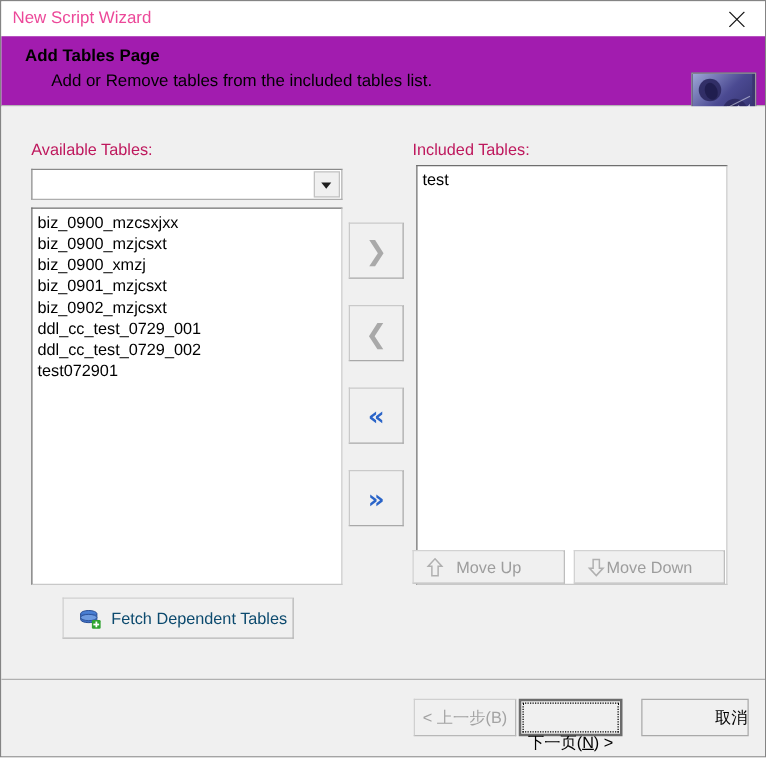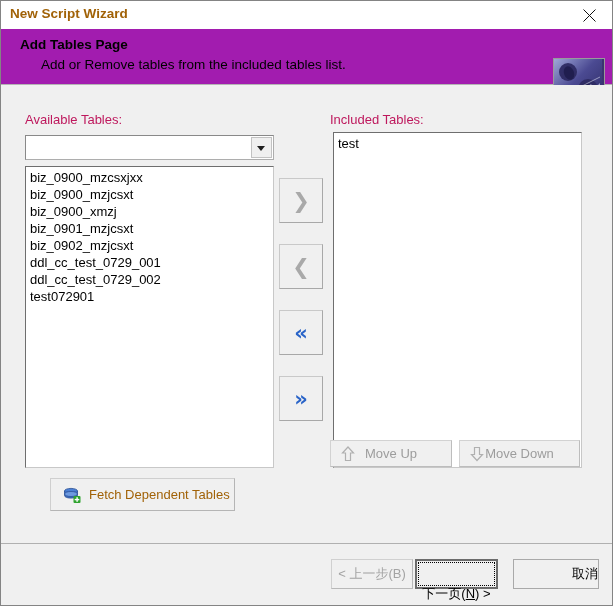--- a/index.html
+++ b/index.html
@@ -30,23 +30,22 @@
     position: absolute;
     left: 0; top: 0;
     width: 611px; height: 28px;
     background: #ffffff;
     box-sizing: border-box;
   }
   #title-text {
     position: absolute;
     left: 9px; top: 5px;
     font-size: 13.5px;
-    color: #a16207;
-    white-space: nowrap;
-    font-weight: bold;
+    color: #ec4899;
+    white-space: nowrap;
   }
   #close-button {
     position: absolute;
     right: 0; top: 0;
     width: 44px; height: 28px;
     cursor: default;
   }
   #close-button svg { position: absolute; left: 15px; top: 8px; }
 
   
@@ -230,21 +229,21 @@
   }
   #fetch-icon {
     position: absolute;
     left: 12px; top: 8px;
     width: 18px; height: 17px;
   }
   #fetch-label {
     position: absolute;
     left: 38px; top: 8px;
     font-size: 13px;
-    color: #a16207;
+    color: #0c4a6e;
     white-space: nowrap;
   }
 
   
   #footer {
     position: absolute;
     left: 0; top: 542px;
     width: 611px; height: 62px;
     background: #f0f0f0;
     border-top: 1px solid #b0b0b0;

